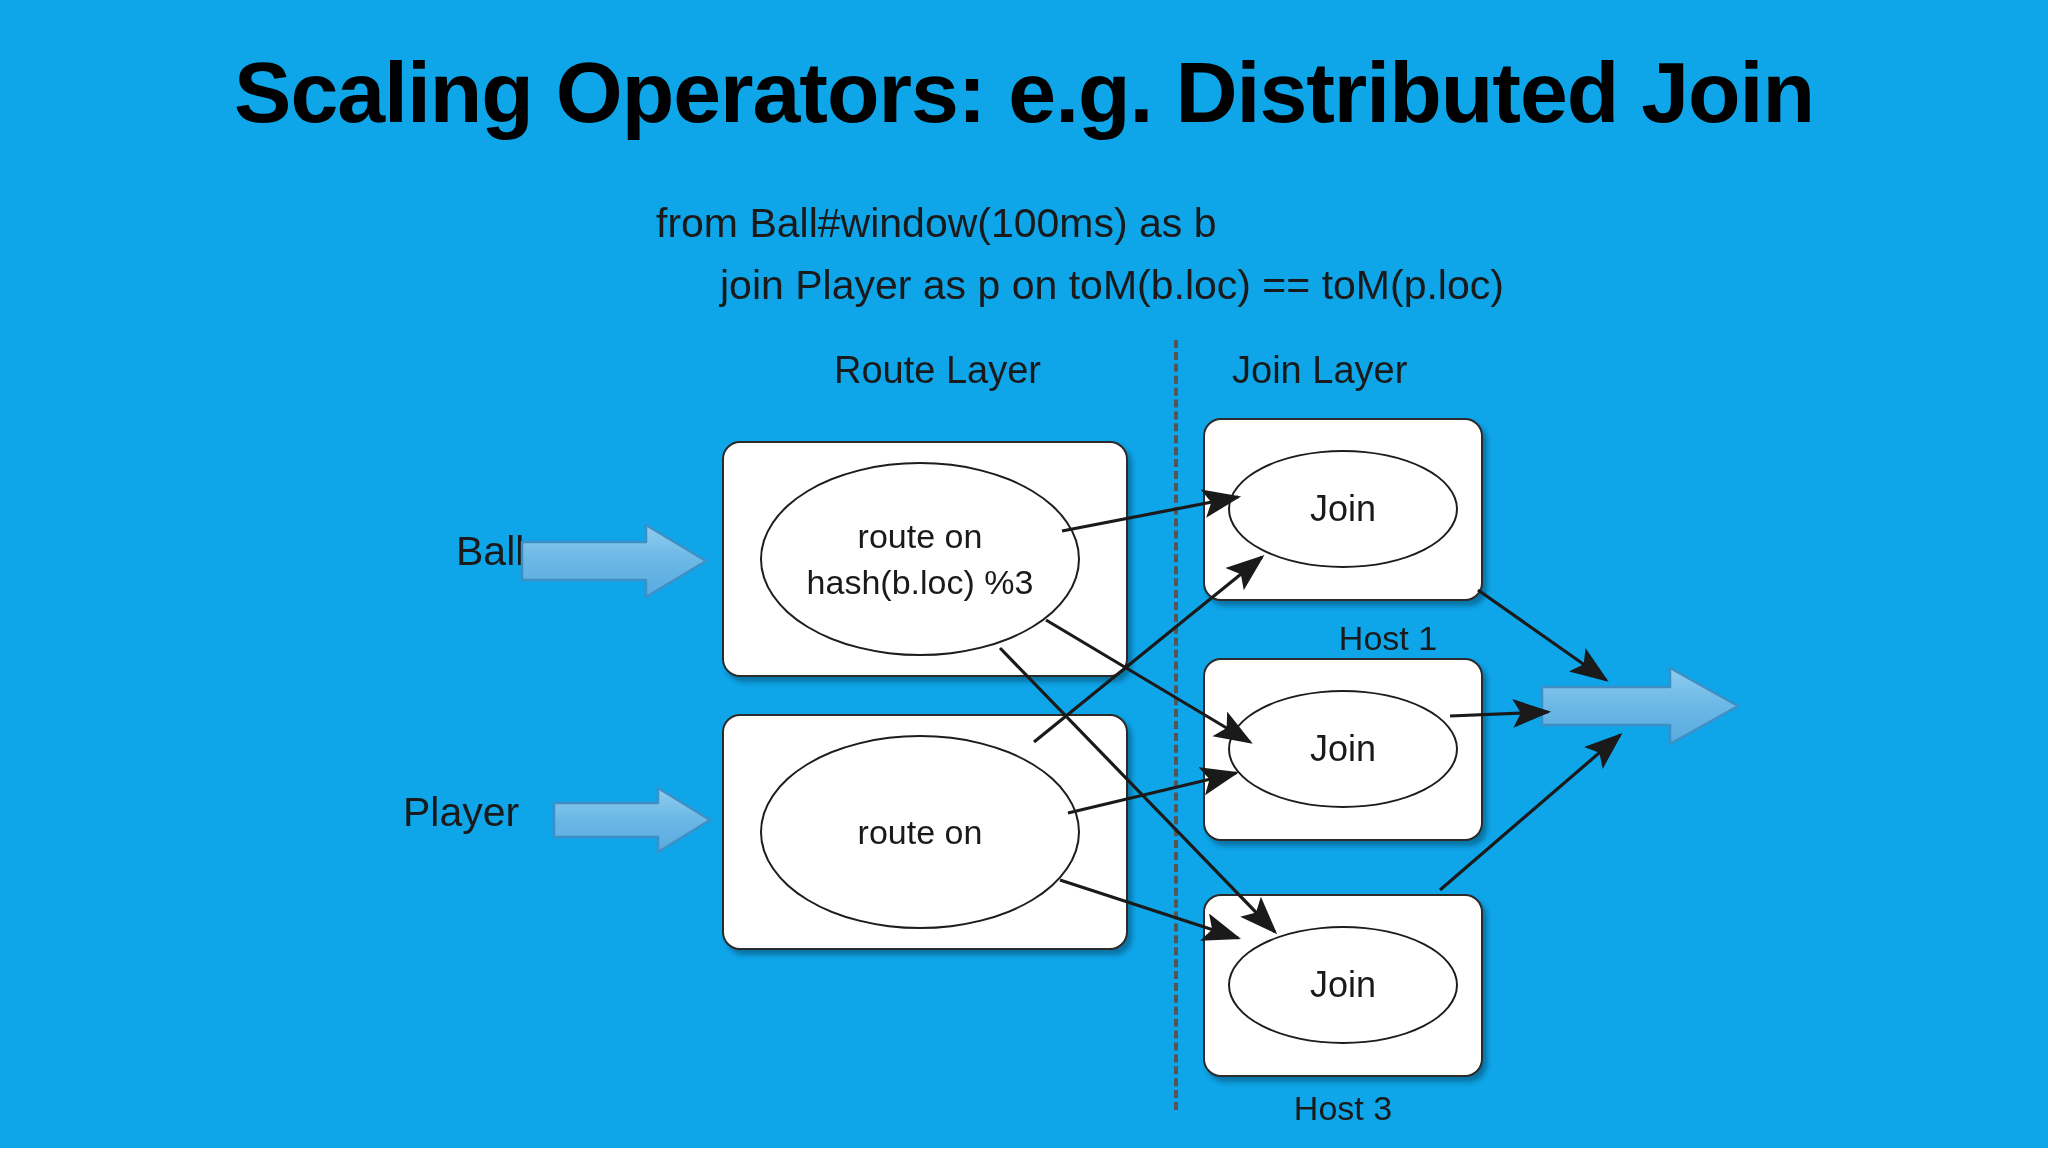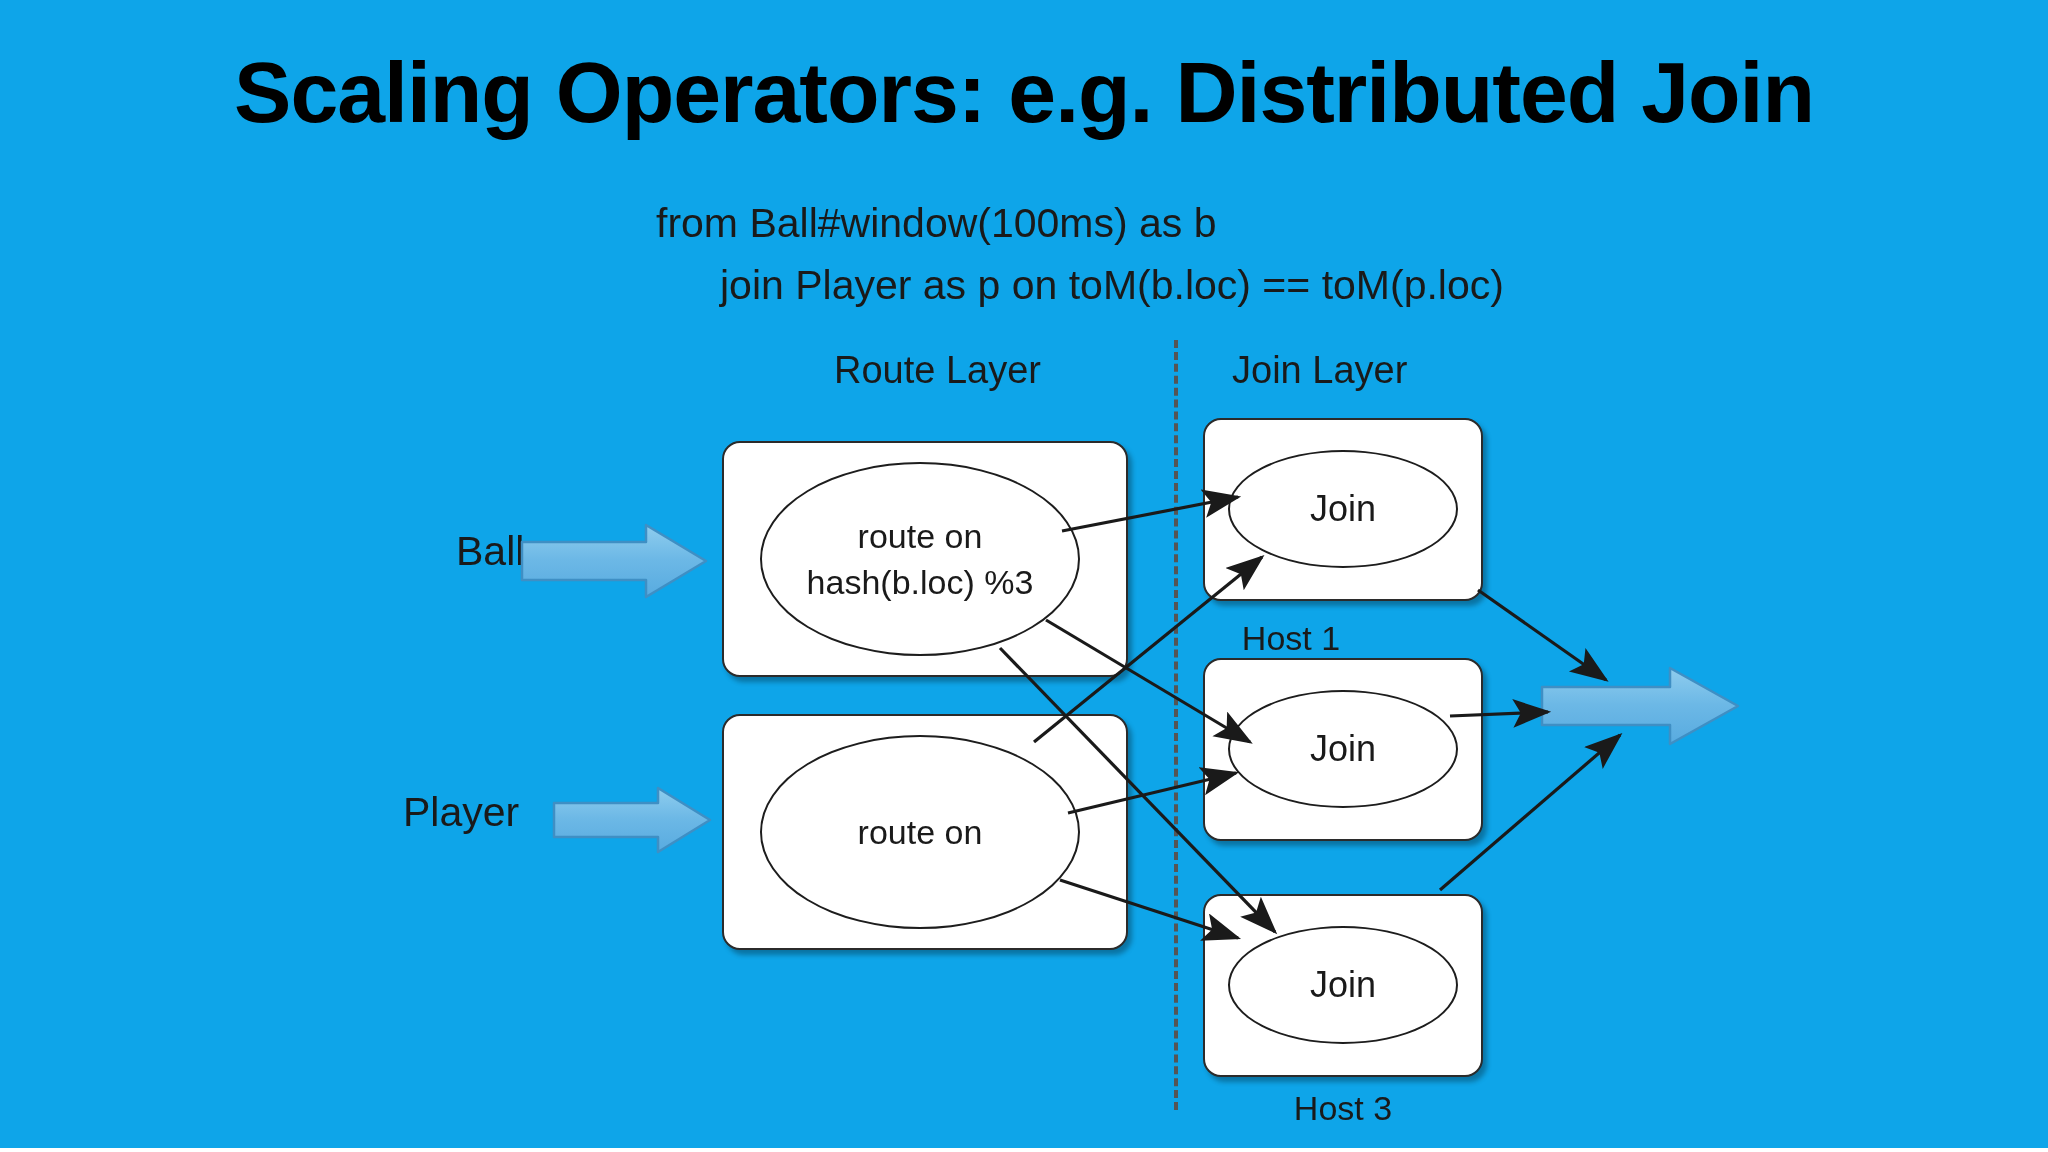--- a/index.html
+++ b/index.html
@@ -79,21 +79,21 @@
 
   
   .host-label {
     position: absolute;
     font-size: 34px;
     line-height: 40px;
     color: #1a1a1a;
     white-space: nowrap;
     text-align: center;
   }
-  #host-1-label { left: 1151px; top: 618px; width: 280px; }
+  #host-1-label { left: 1248px; top: 618px; width: 280px; }
   #host-2-label { left: 1203px; top: 852px; width: 280px; }
   #host-3-label { left: 1203px; top: 1088px; width: 280px; }
 
   
   .node-box {
     position: absolute;
     background: #ffffff;
     border: 2px solid #2b2b2b;
     border-radius: 18px;
     box-shadow: 4px 5px 5px rgba(0,0,0,0.30);

